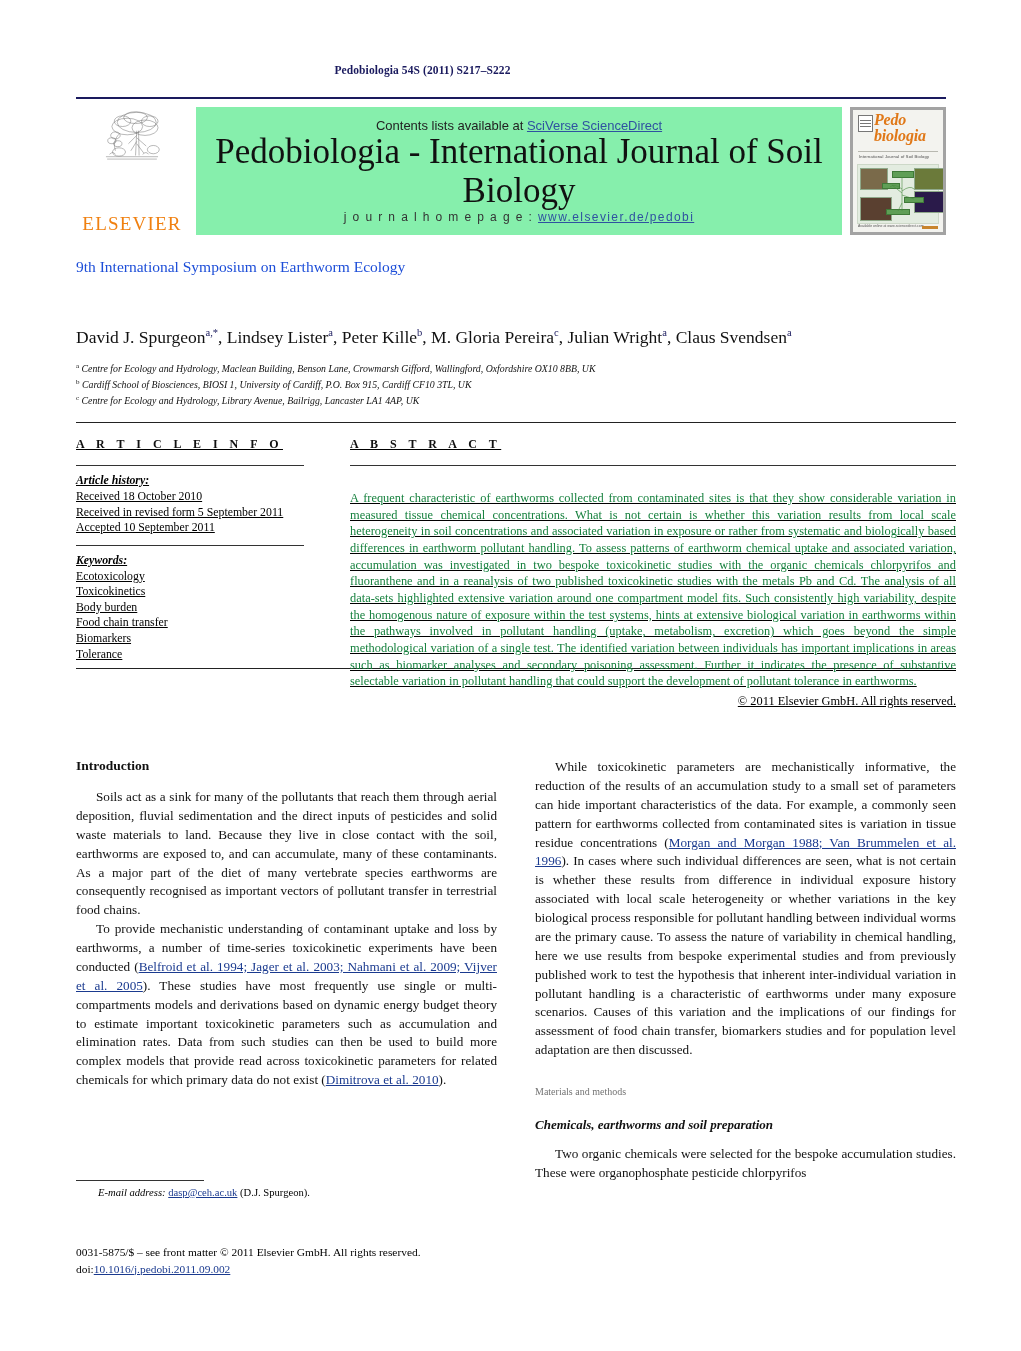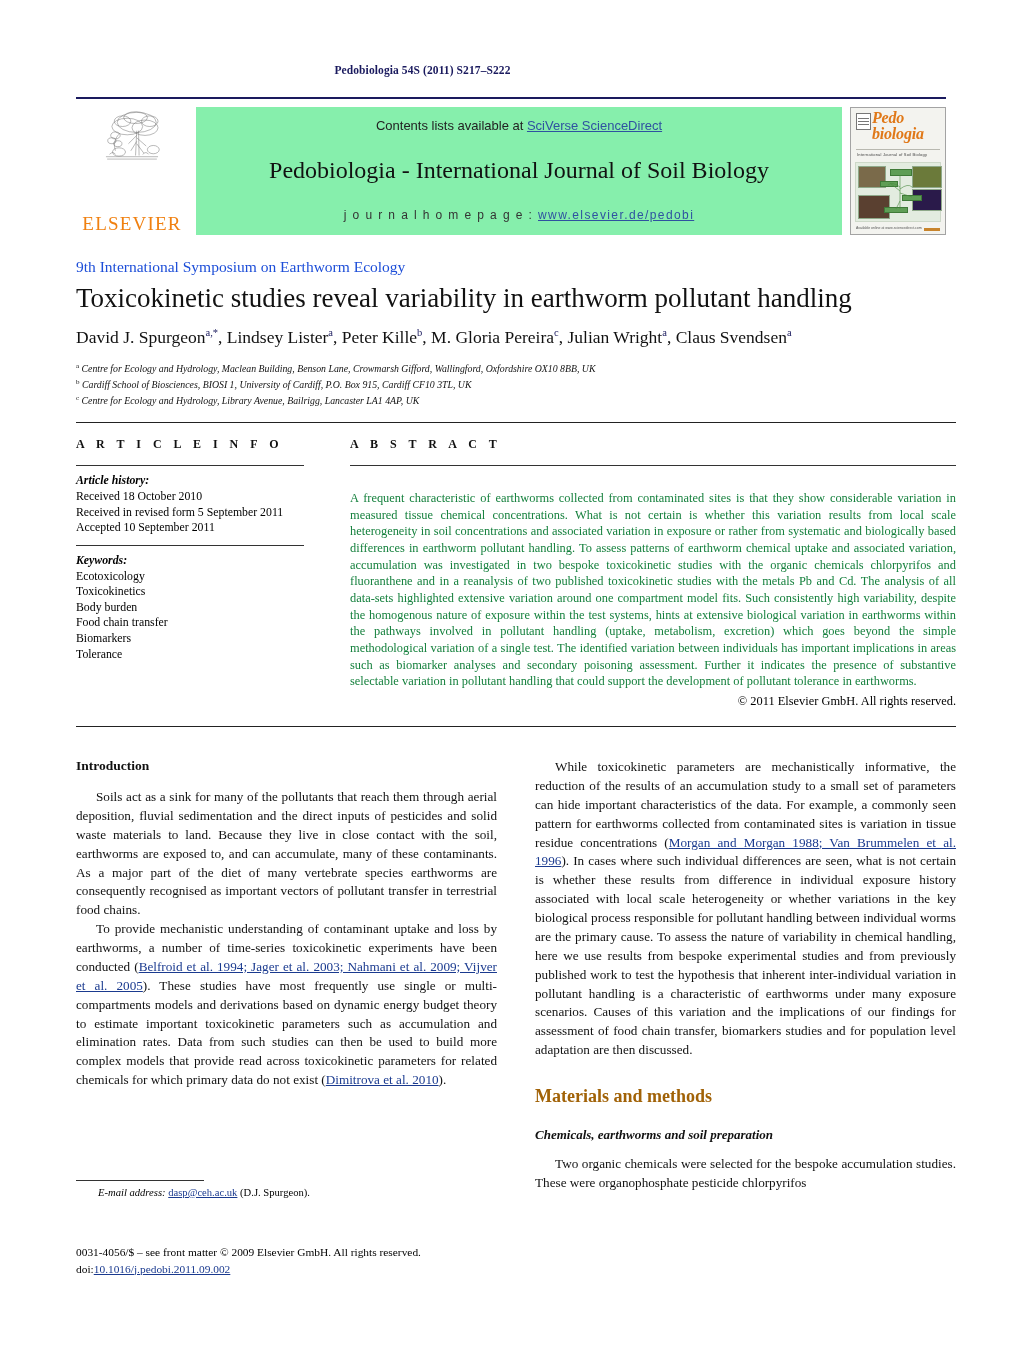--- a/index.html
+++ b/index.html
@@ -87,41 +87,41 @@
   }
   .contents-line {
     font-size: 13px;
     color: #222;
     font-family: "Liberation Sans", sans-serif;
   }
   .contents-line .sd-link {
     color: #2f52a0;
   }
   .journal-name {
-    font-size: 24px;
+    font-size: 35px;
     color: #111;
     text-align: center;
     line-height: 1.1;
     font-family: "Liberation Serif", serif;
   }
   .homepage-line {
     font-size: 12px;
     font-family: "Liberation Sans", sans-serif;
     letter-spacing: 1.4px;
     color: #333;
   }
   .homepage-line .hp-url {
     color: #2f52a0;
   }
 
   
   .cover {
     width: 96px;
     flex: 0 0 96px;
-    border: 1px solid #a3a3a3;
+    border: 3px solid #a3a3a3;
     background: #f3f3ef;
     position: relative;
     overflow: hidden;
     box-sizing: border-box;
   }
   .cover-top {
     height: 47px;
     position: relative;
     padding: 4px 5px 0 5px;
     box-sizing: border-box;
@@ -256,23 +256,24 @@
   }
 
   
   .band {
     position: absolute;
     top: 422px;
     left: 76px;
     width: 880px;
     border-top: 1.5px solid #222;
     border-bottom: 1.5px solid #222;
-    height: 305px;
+    height: 247px;
     box-sizing: border-box;
     display: flex;
+    text-decoration: underline;
   }
   .info-col {
     width: 250px;
     flex: 0 0 250px;
     padding: 14px 22px 0 0;
     box-sizing: border-box;
   }
   .abs-col {
     flex: 1 1 auto;
     padding: 14px 0 0 24px;
@@ -345,24 +346,24 @@
     font-size: 13.2px;
     line-height: 1.43;
     text-align: justify;
     margin: 0 0 0 0;
     text-indent: 20px;
     color: #111;
   }
   p.para + p.para { margin-top: 0px; }
   .cite { color: #1a3a8f; }
   h2.head2 {
-    font-size: 18px;
-    font-weight: bold;
+    font-size: 10px;
+    font-weight: normal;
     margin: 26px 0 14px 0;
-    color: #a16207;
+    color: #737373;
   }
 
   
   .footnote {
     position: absolute;
     top: 1180px;
     left: 76px;
     width: 421px;
     font-size: 10.6px;
     line-height: 1.42;
@@ -459,21 +460,20 @@
         </div>
         <div class="cover-foot">Available online at www.sciencedirect.com</div>
         <div class="cover-foot-right"></div>
       </div>
 
     </div>
   </div>
 
   <div class="symposium">9th International Symposium on Earthworm Ecology</div>
 
-  <div class="article-title">Toxicokinetic studies reveal variability in earthworm pollutant handling</div>
 
   <div class="authors"><span>David J. Spurgeon</span><sup>a,*</sup><span>, </span><span>Lindsey Lister</span><sup>a</sup><span>, </span><span>Peter Kille</span><sup>b</sup><span>, </span><span>M. Gloria Pereira</span><sup>c</sup><span>, </span><span>Julian Wright</span><sup>a</sup><span>, </span><span>Claus Svendsen</span><sup>a</sup></div>
 
   <div class="affils">
       <div><sup>a</sup><span> Centre for Ecology and Hydrology, Maclean Building, Benson Lane, Crowmarsh Gifford, Wallingford, Oxfordshire OX10 8BB, UK</span></div>
       <div><sup>b</sup><span> Cardiff School of Biosciences, BIOSI 1, University of Cardiff, P.O. Box 915, Cardiff CF10 3TL, UK</span></div>
       <div><sup>c</sup><span> Centre for Ecology and Hydrology, Library Avenue, Bailrigg, Lancaster LA1 4AP, UK</span></div>
     </div>
 
   <div class="band">
@@ -534,19 +534,19 @@
   <div class="footnote">
     <div class="footnote-rule"></div>
     <div class="fn-indent2">
       <span class="mail-label">E-mail address:</span>
       <a class="mail-link" href="#">dasp@ceh.ac.uk</a>
       <span>(D.J. Spurgeon).</span>
     </div>
   </div>
 
   <div class="footer">
-    <div>0031-4056/$ – see front matter © 2009 Elsevier GmbH. All rights reserved.</div>
+    <div>0031-5875/$ – see front matter © 2011 Elsevier GmbH. All rights reserved.</div>
     <div>
       <span>doi:</span><a class="doi-link" href="#">10.1016/j.pedobi.2011.09.002</a>
     </div>
   </div>
 
 </div>
 
 </body></html>

